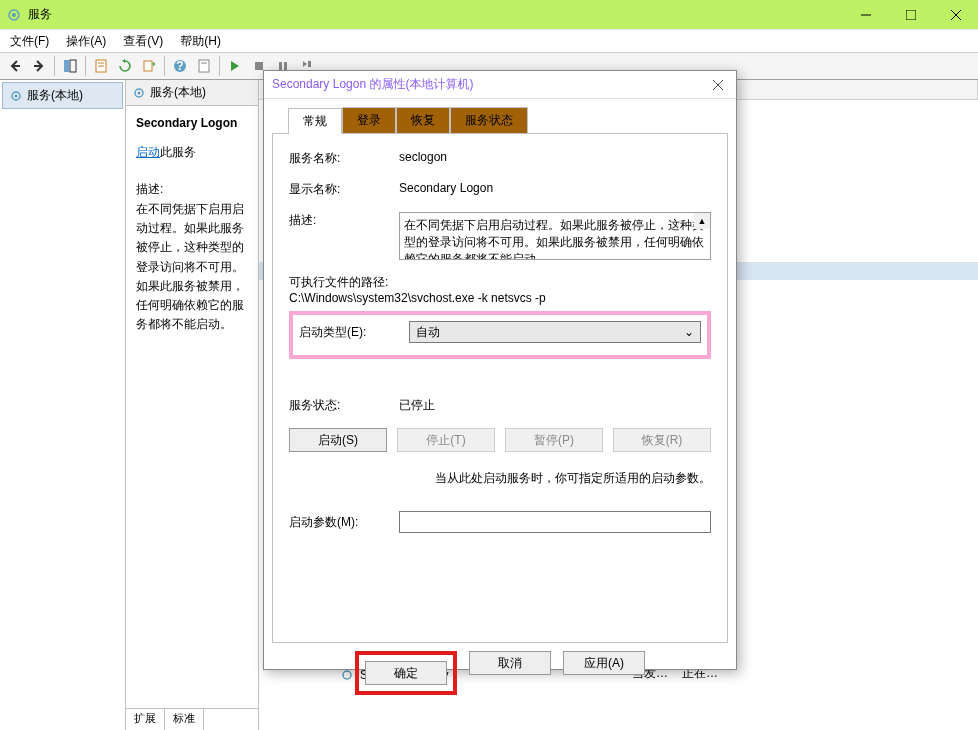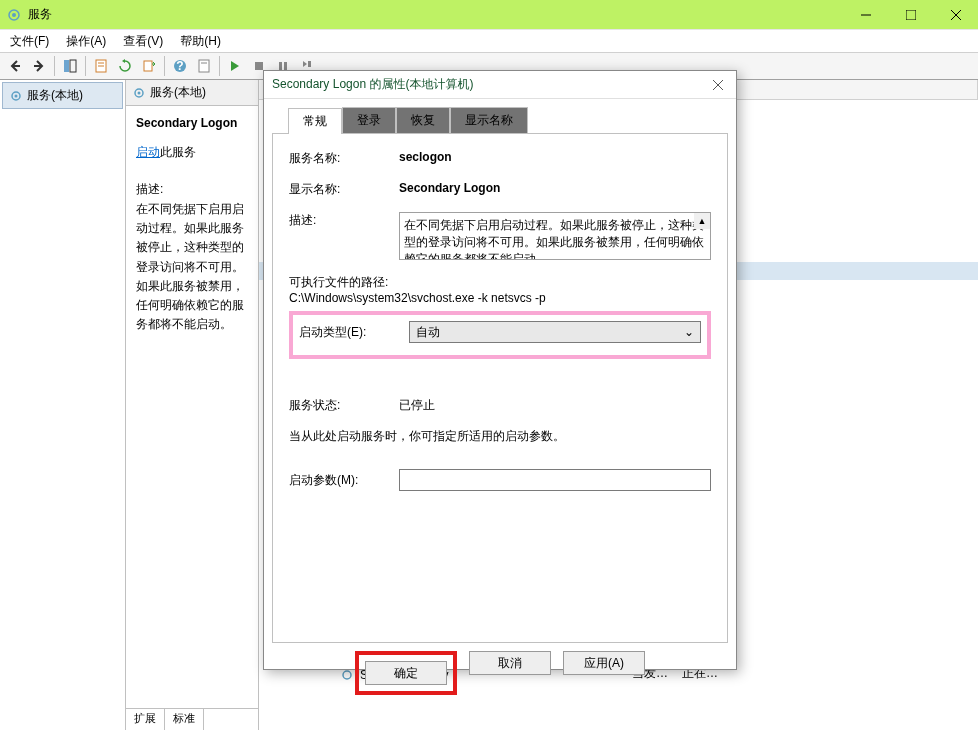--- a/index.html
+++ b/index.html
@@ -43,41 +43,41 @@
 .rh-col { border-right: 1px solid #d0d0d0; padding: 2px 6px; font-size: 11px; }
 .right-list { flex: 1; overflow: hidden; }
 .svc-row { display: flex; height: 18px; align-items: center; }
 .svc-row span:first-child { width: 68px; padding-left: 6px; }
 .svc-row span:last-child { flex: 1; padding-left: 2px; }
 .svc-row.selected { background: #d8e6f2; }
 
 
 .dialog { position: absolute; left: 263px; top: 70px; width: 474px; height: 600px; background: #fff; border: 1px solid #888; box-shadow: 3px 3px 12px rgba(0,0,0,0.3); }
 .dlg-title { height: 28px; display: flex; align-items: center; padding: 0 8px; background: #fff; border-bottom: 1px solid #e0e0e0; }
-.dlg-title-text { flex: 1; color: #14532d; }
+.dlg-title-text { flex: 1; color: #8b5cf6; }
 .dlg-close { width: 20px; height: 20px; display: flex; align-items: center; justify-content: center; color: #555; }
 .dlg-tabs { display: flex; height: 26px; margin: 8px 24px 0; }
-.dlg-tab { padding: 4px 14px; border: 1px solid #c0c0c0; background: #737373; margin-right: 0; border-bottom: none; position: relative; }
+.dlg-tab { padding: 4px 14px; border: 1px solid #c0c0c0; background: #a16207; margin-right: 0; border-bottom: none; position: relative; }
 .dlg-tab.active { background: #fff; z-index: 2; top: 1px; }
 .dlg-body { border: 1px solid #c0c0c0; margin: 0 8px 8px; padding: 16px; height: 510px; }
 .field-row { display: flex; margin-bottom: 14px; align-items: flex-start; }
 .field-label { width: 110px; }
-.field-val { flex: 1; font-weight: bold; }
+.field-val { flex: 1; }
 .desc-box { flex: 1; border: 1px solid #a0a0a0; padding: 4px; height: 48px; font-size: 11px; line-height: 1.4; overflow: hidden; position: relative; }
 .desc-box .scroll-arrow { position: absolute; right: 0; top: 0; width: 16px; height: 16px; background: #f0f0f0; display: flex; align-items: center; justify-content: center; font-size: 9px; }
 .exe-path { }
 .exe-val { margin-bottom: 6px; }
 .startup-row { display: flex; align-items: center; margin-bottom: 6px; }
 .startup-select { flex: 1; border: 1px solid #7a7a7a; background: #e8e8e8; height: 22px; padding: 0 6px; display: flex; align-items: center; justify-content: space-between; }
 .red-box { border: 4px solid #f9a8d4; padding: 6px; }
 .status-row { display: flex; margin: 38px 0 14px; }
 .btn-row { display: flex; gap: 10px; margin-bottom: 18px; }
 .svc-btn { flex: 1; height: 24px; border: 1px solid #999; background: #eee; display: flex; align-items: center; justify-content: center; }
 .svc-btn.disabled { color: #8a8a8a; background: #f0f0f0; border-color: #ccc; }
-.note { margin-bottom: 24px; }
+.note { margin-bottom: 24px; text-align: right; }
 .param-row { display: flex; align-items: center; margin-bottom: 30px; }
 .param-input { flex: 1; height: 22px; border: 1px solid #7a7a7a; background: #fff; }
 .dlg-btns { display: flex; justify-content: center; gap: 12px; padding: 0 8px 10px; }
 .dlg-btn { width: 82px; height: 24px; border: 1px solid #999; background: #eee; display: flex; align-items: center; justify-content: center; }
 .ok-wrap { border: 4px solid #e21b1b; padding: 6px; }
 
 .ssdp-row { position: absolute; left: 340px; bottom: 48px; display: flex; align-items: center; gap: 6px; }
 .ssdp-row .gear { color: #5da0c4; }
 .ssdp-status { position: absolute; right: 260px; bottom: 48px; display: flex; gap: 14px; }
 
@@ -370,21 +370,21 @@
         <svg width="10" height="10">
           <line x1="0" y1="0" x2="10" y2="10" stroke="#555"></line>
           <line x1="10" y1="0" x2="0" y2="10" stroke="#555"></line>
         </svg>
       </span>
   </div>
   <div class="dlg-tabs">
     <div class="dlg-tab active">常规</div>
     <div class="dlg-tab">登录</div>
     <div class="dlg-tab">恢复</div>
-    <div class="dlg-tab">显示名称</div>
+    <div class="dlg-tab">服务状态</div>
   </div>
   <div class="dlg-body">
     <div class="field-row">
       <div class="field-label">服务名称:</div>
       <div class="field-val">seclogon</div>
     </div>
     <div class="field-row">
       <div class="field-label">显示名称:</div>
       <div class="field-val">Secondary Logon</div>
     </div>
@@ -406,20 +406,26 @@
           <span>⌄</span>
         </div>
       </div>
     </div>
 
     <div class="status-row">
       <div class="field-label">服务状态:</div>
       <div>已停止</div>
     </div>
 
+    <div class="btn-row">
+      <div class="svc-btn">启动(S)</div>
+      <div class="svc-btn disabled">停止(T)</div>
+      <div class="svc-btn disabled">暂停(P)</div>
+      <div class="svc-btn disabled">恢复(R)</div>
+    </div>
 
     <div class="note">当从此处启动服务时，你可指定所适用的启动参数。</div>
 
     <div class="param-row">
       <div class="field-label">启动参数(M):</div>
       <div class="param-input"></div>
     </div>
   </div>
   <div class="dlg-btns">
     <div class="ok-wrap">

